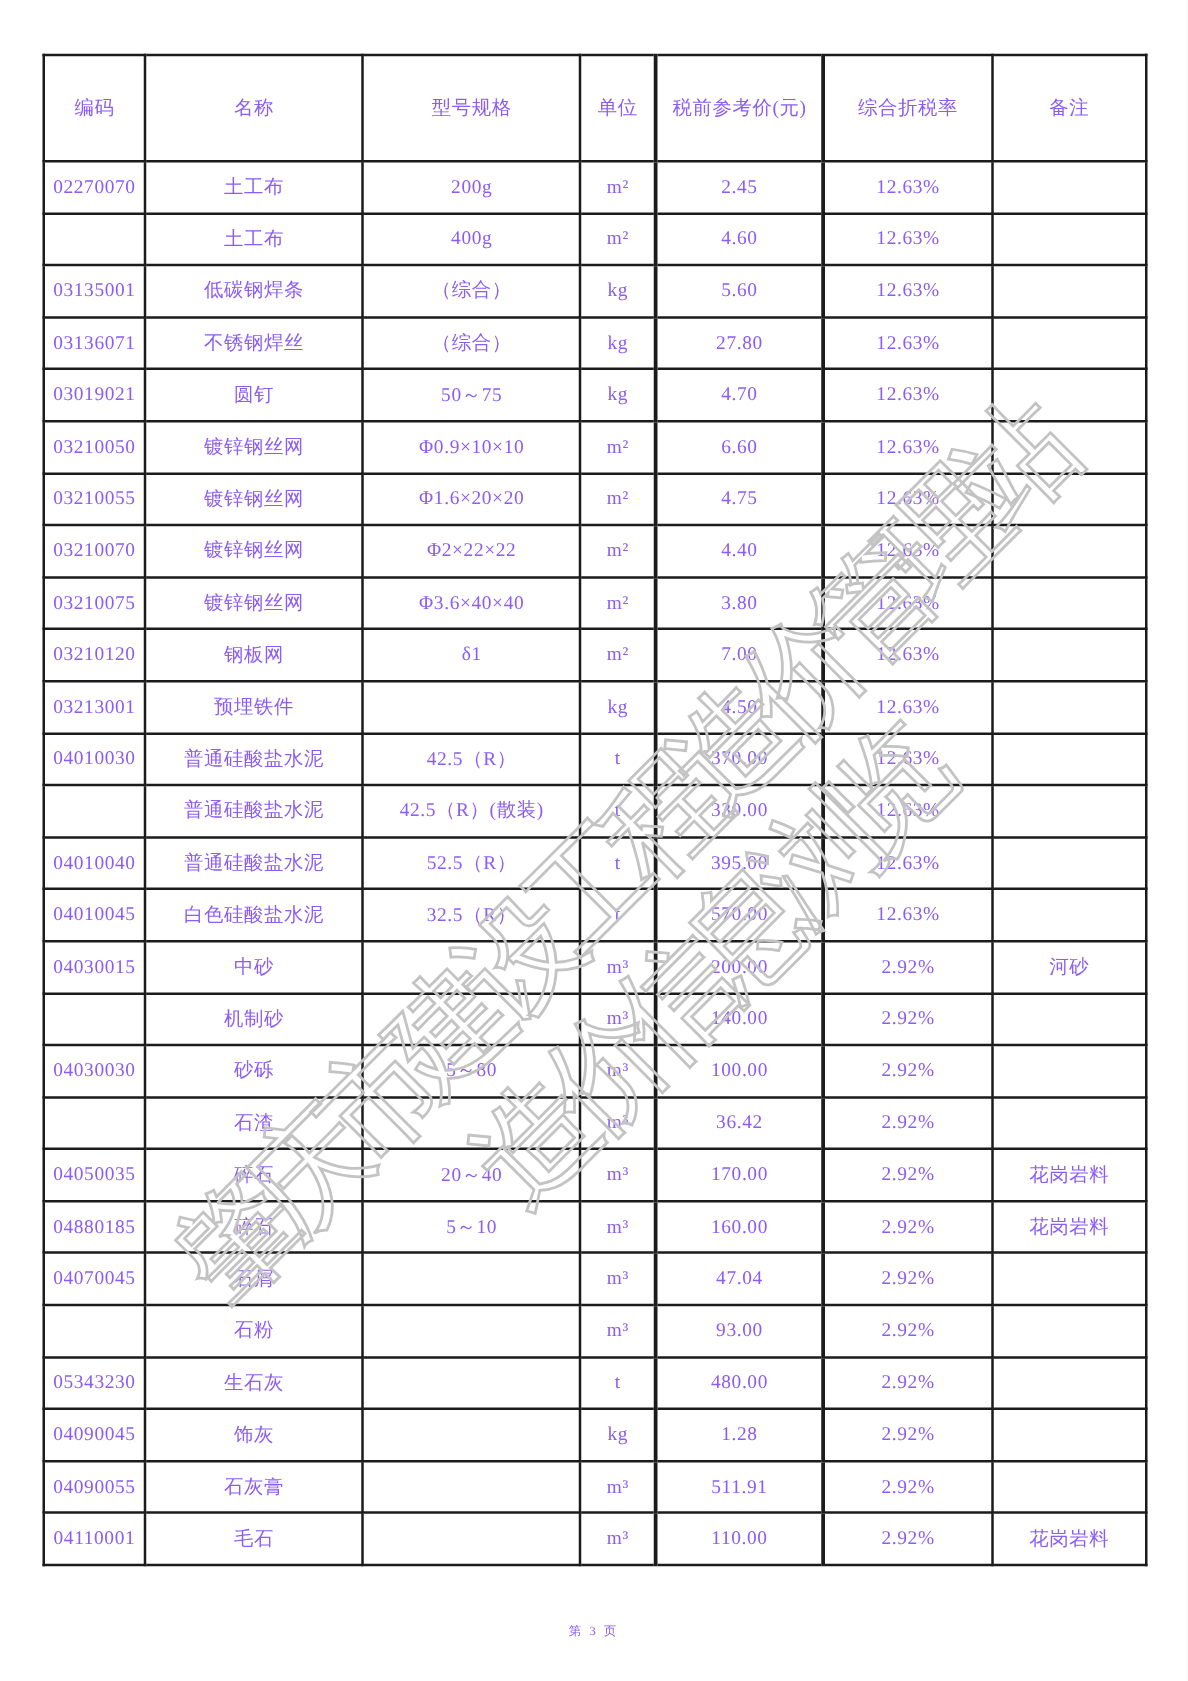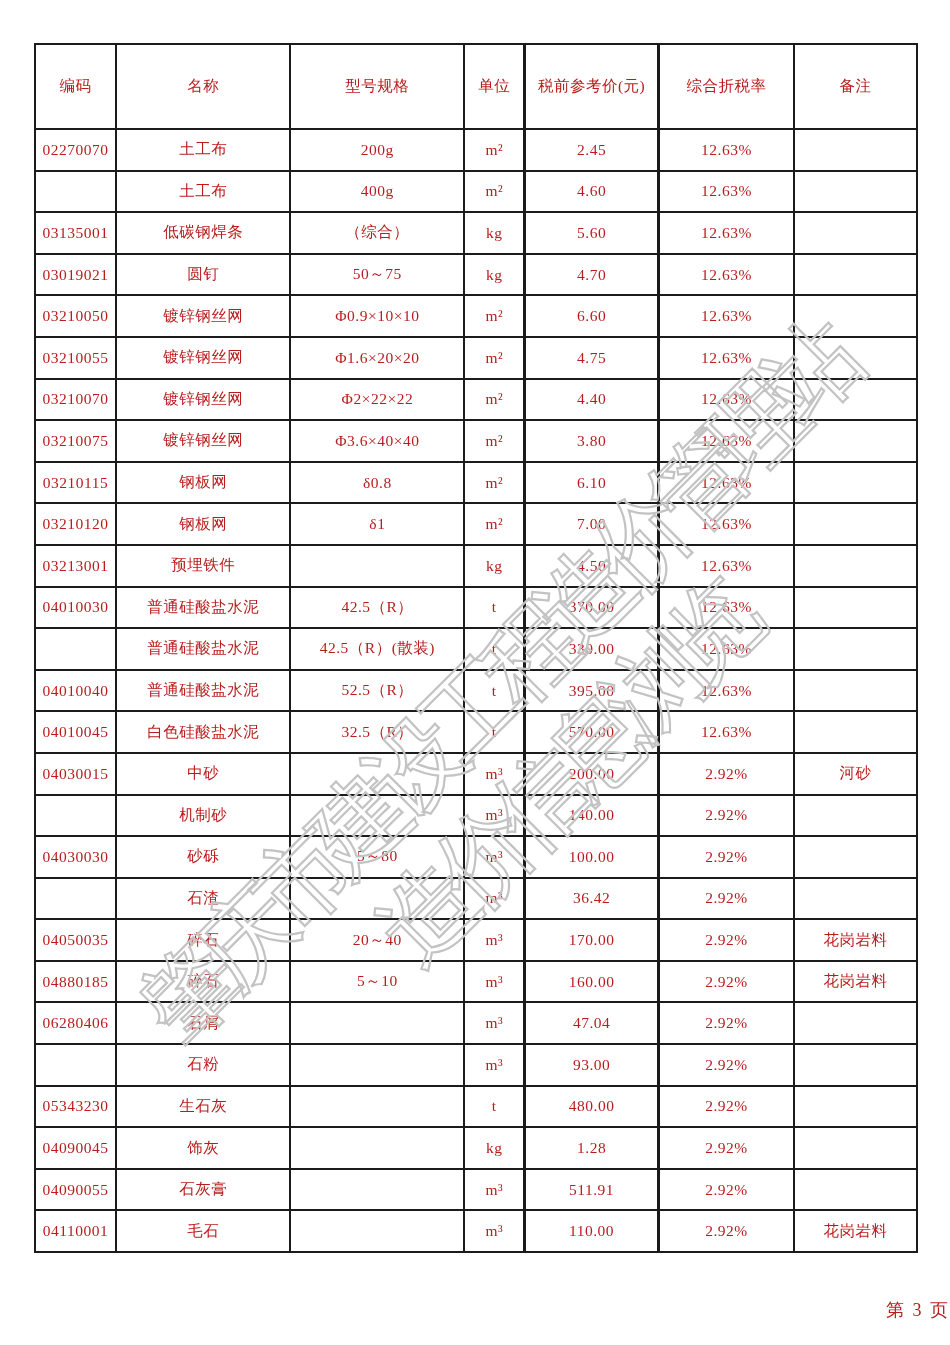--- a/index.html
+++ b/index.html
@@ -7,21 +7,21 @@
     padding: 0;
     background: #f2f2f2;
   }
   .page {
     position: relative;
     width: 950px;
     height: 1345px;
     background: #ffffff;
     overflow: hidden;
     font-family: "Liberation Serif", "DejaVu Serif", serif;
-    color: #b91c1c;
+    color: #8b5cf6;
   }
   table.price-table {
     position: absolute;
     left: 34px;
     top: 43px;
     width: 884px;
     border-collapse: collapse;
     table-layout: fixed;
     z-index: 1;
   }
@@ -64,22 +64,22 @@
     stroke-width: 2.2px;
     font-size: 96px;
     letter-spacing: -16px;
     font-family: "Liberation Serif", "DejaVu Serif", serif;
   }
   .footer {
     position: absolute;
     left: 0;
     top: 1298px;
     width: 100%;
-    text-align: right;
-    font-size: 18px;
+    text-align: center;
+    font-size: 10px;
     letter-spacing: 2px;
     z-index: 2;
   }
 </style>
 </head>
 <body>
 
 <div class="page">
 
   <table class="price-table">
@@ -125,20 +125,29 @@
         <tr>
           <td>03135001</td>
           <td>低碳钢焊条</td>
           <td>（综合）</td>
           <td>kg</td>
           <td>5.60</td>
           <td>12.63%</td>
           <td></td>
         </tr>
         <tr>
+          <td>03136071</td>
+          <td>不锈钢焊丝</td>
+          <td>（综合）</td>
+          <td>kg</td>
+          <td>27.80</td>
+          <td>12.63%</td>
+          <td></td>
+        </tr>
+        <tr>
           <td>03019021</td>
           <td>圆钉</td>
           <td>50～75</td>
           <td>kg</td>
           <td>4.70</td>
           <td>12.63%</td>
           <td></td>
         </tr>
         <tr>
           <td>03210050</td>
@@ -170,29 +179,20 @@
         <tr>
           <td>03210075</td>
           <td>镀锌钢丝网</td>
           <td>Φ3.6×40×40</td>
           <td>m²</td>
           <td>3.80</td>
           <td>12.63%</td>
           <td></td>
         </tr>
         <tr>
-          <td>03210115</td>
-          <td>钢板网</td>
-          <td>δ0.8</td>
-          <td>m²</td>
-          <td>6.10</td>
-          <td>12.63%</td>
-          <td></td>
-        </tr>
-        <tr>
           <td>03210120</td>
           <td>钢板网</td>
           <td>δ1</td>
           <td>m²</td>
           <td>7.00</td>
           <td>12.63%</td>
           <td></td>
         </tr>
         <tr>
           <td>03213001</td>
@@ -287,21 +287,21 @@
         <tr>
           <td>04880185</td>
           <td>碎石</td>
           <td>5～10</td>
           <td>m³</td>
           <td>160.00</td>
           <td>2.92%</td>
           <td>花岗岩料</td>
         </tr>
         <tr>
-          <td>06280406</td>
+          <td>04070045</td>
           <td>石屑</td>
           <td></td>
           <td>m³</td>
           <td>47.04</td>
           <td>2.92%</td>
           <td></td>
         </tr>
         <tr>
           <td></td>
           <td>石粉</td>

